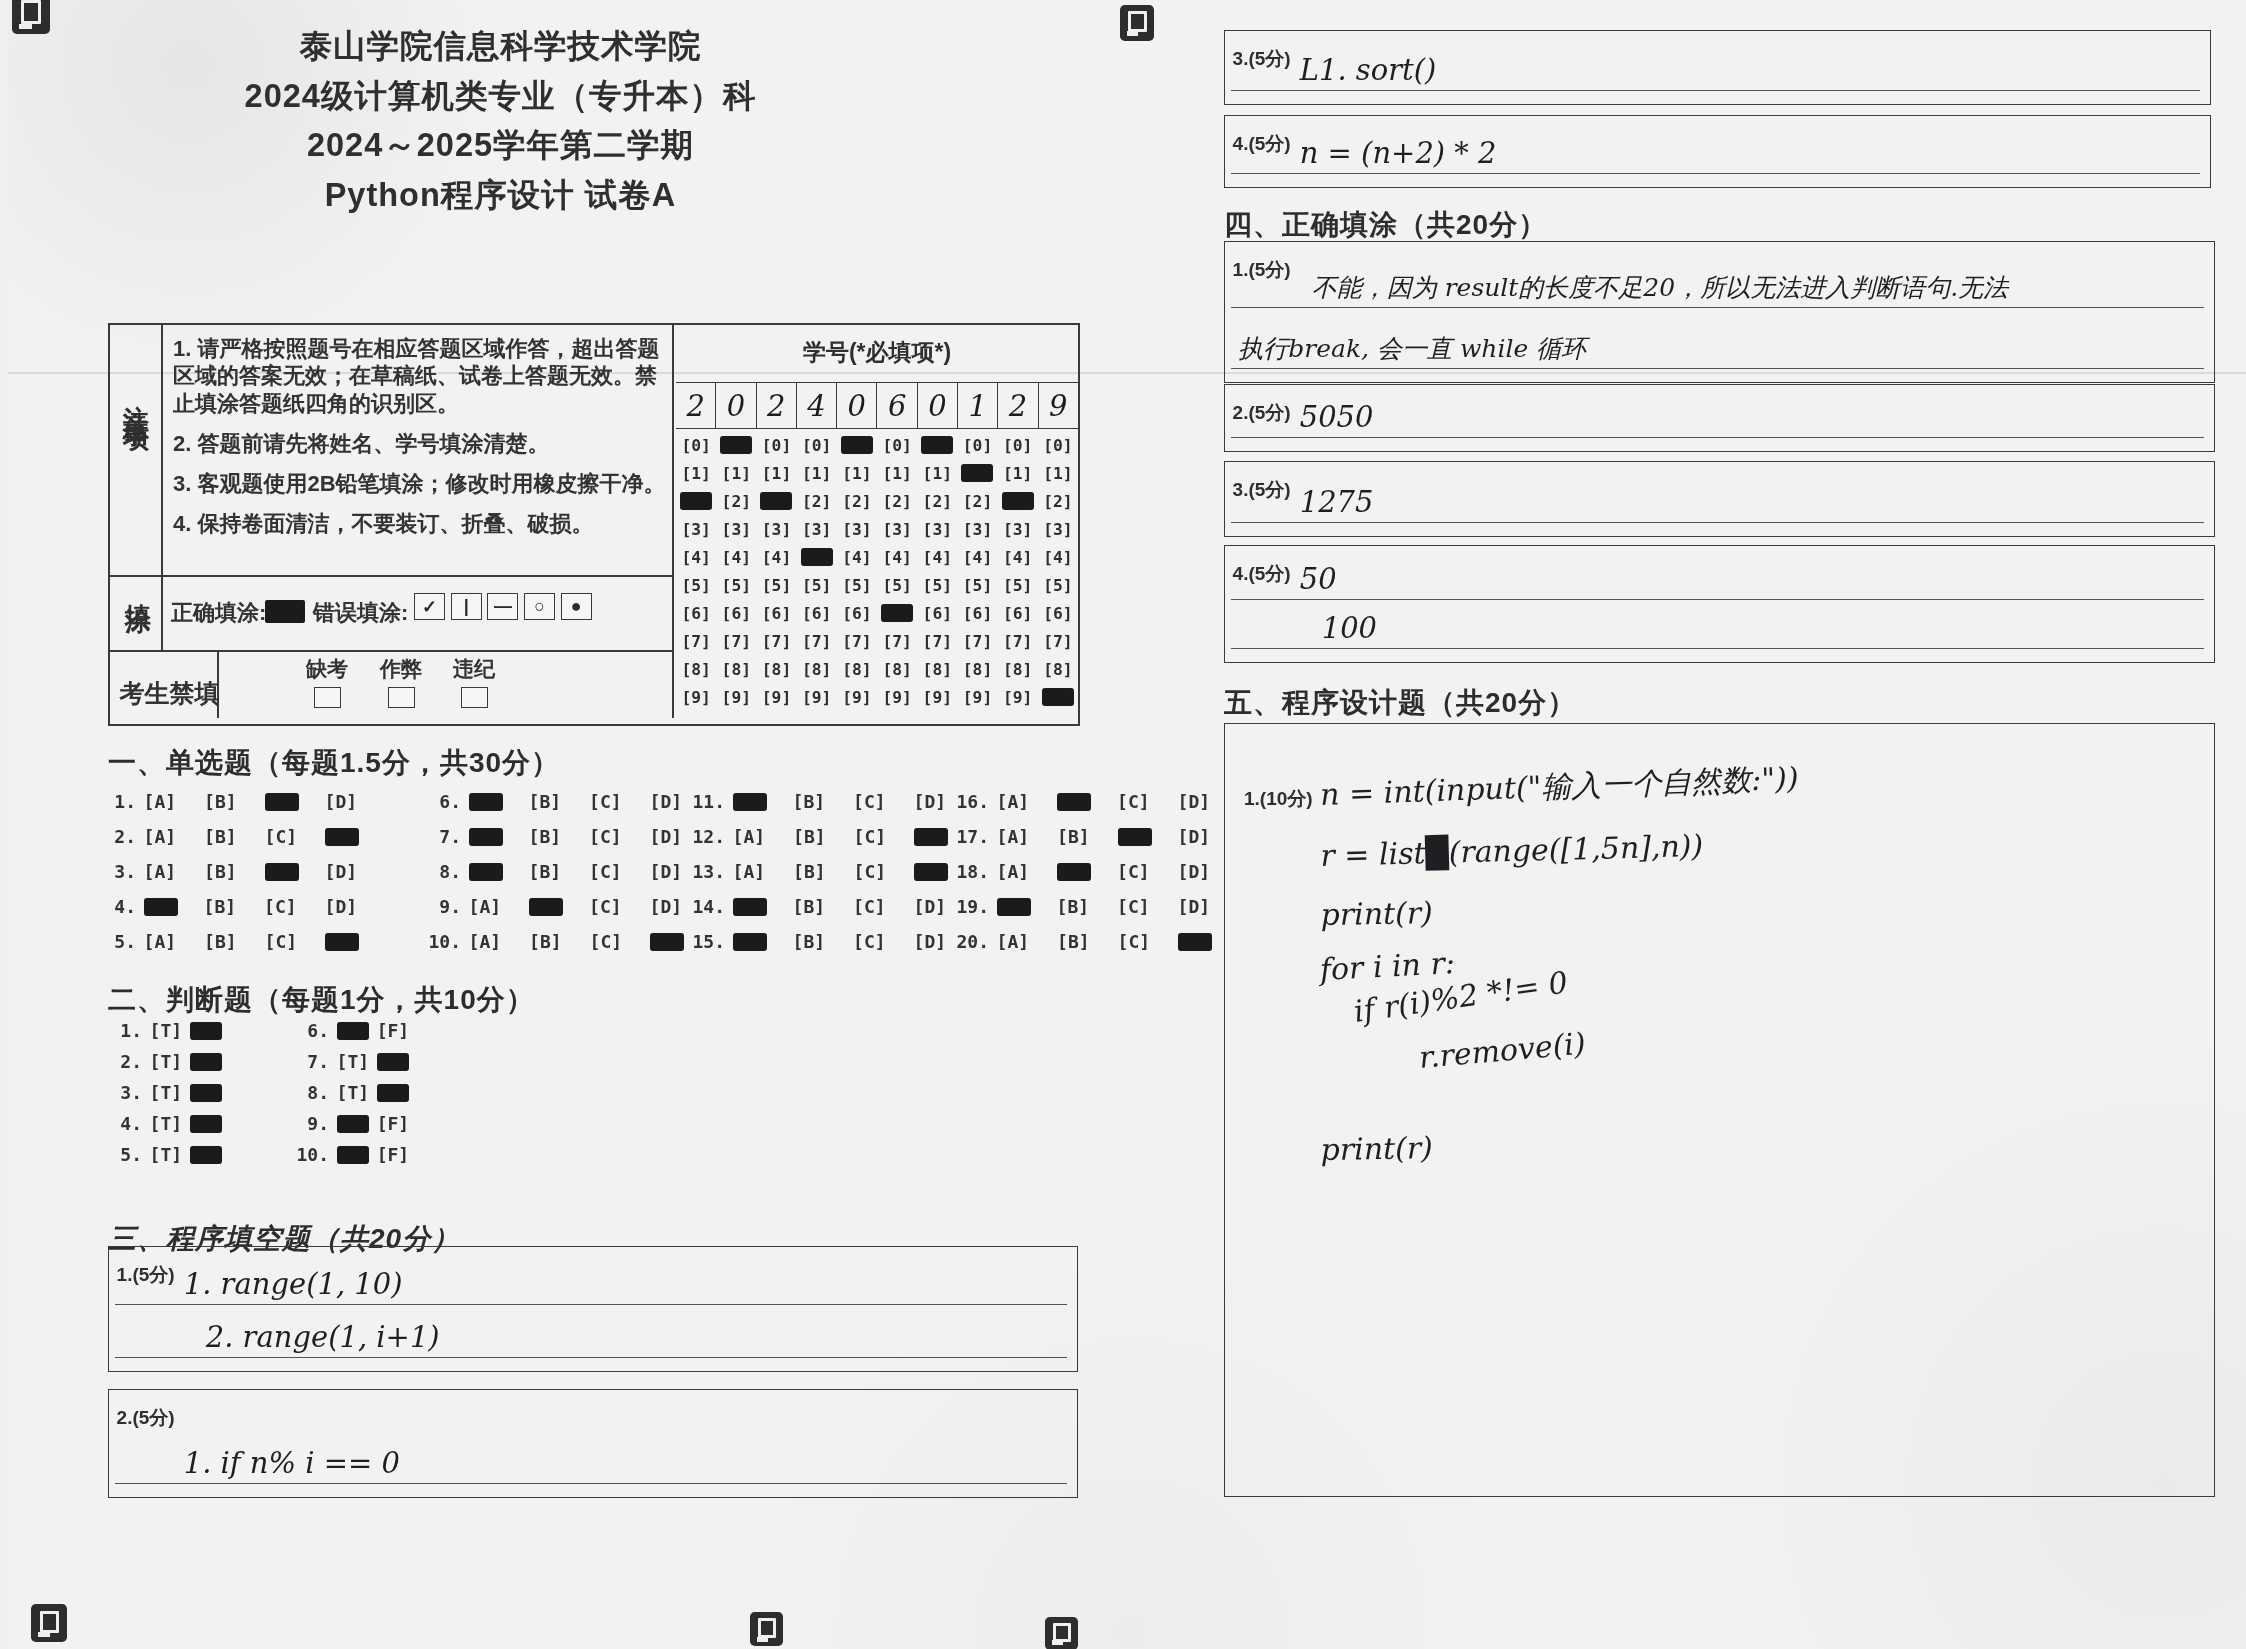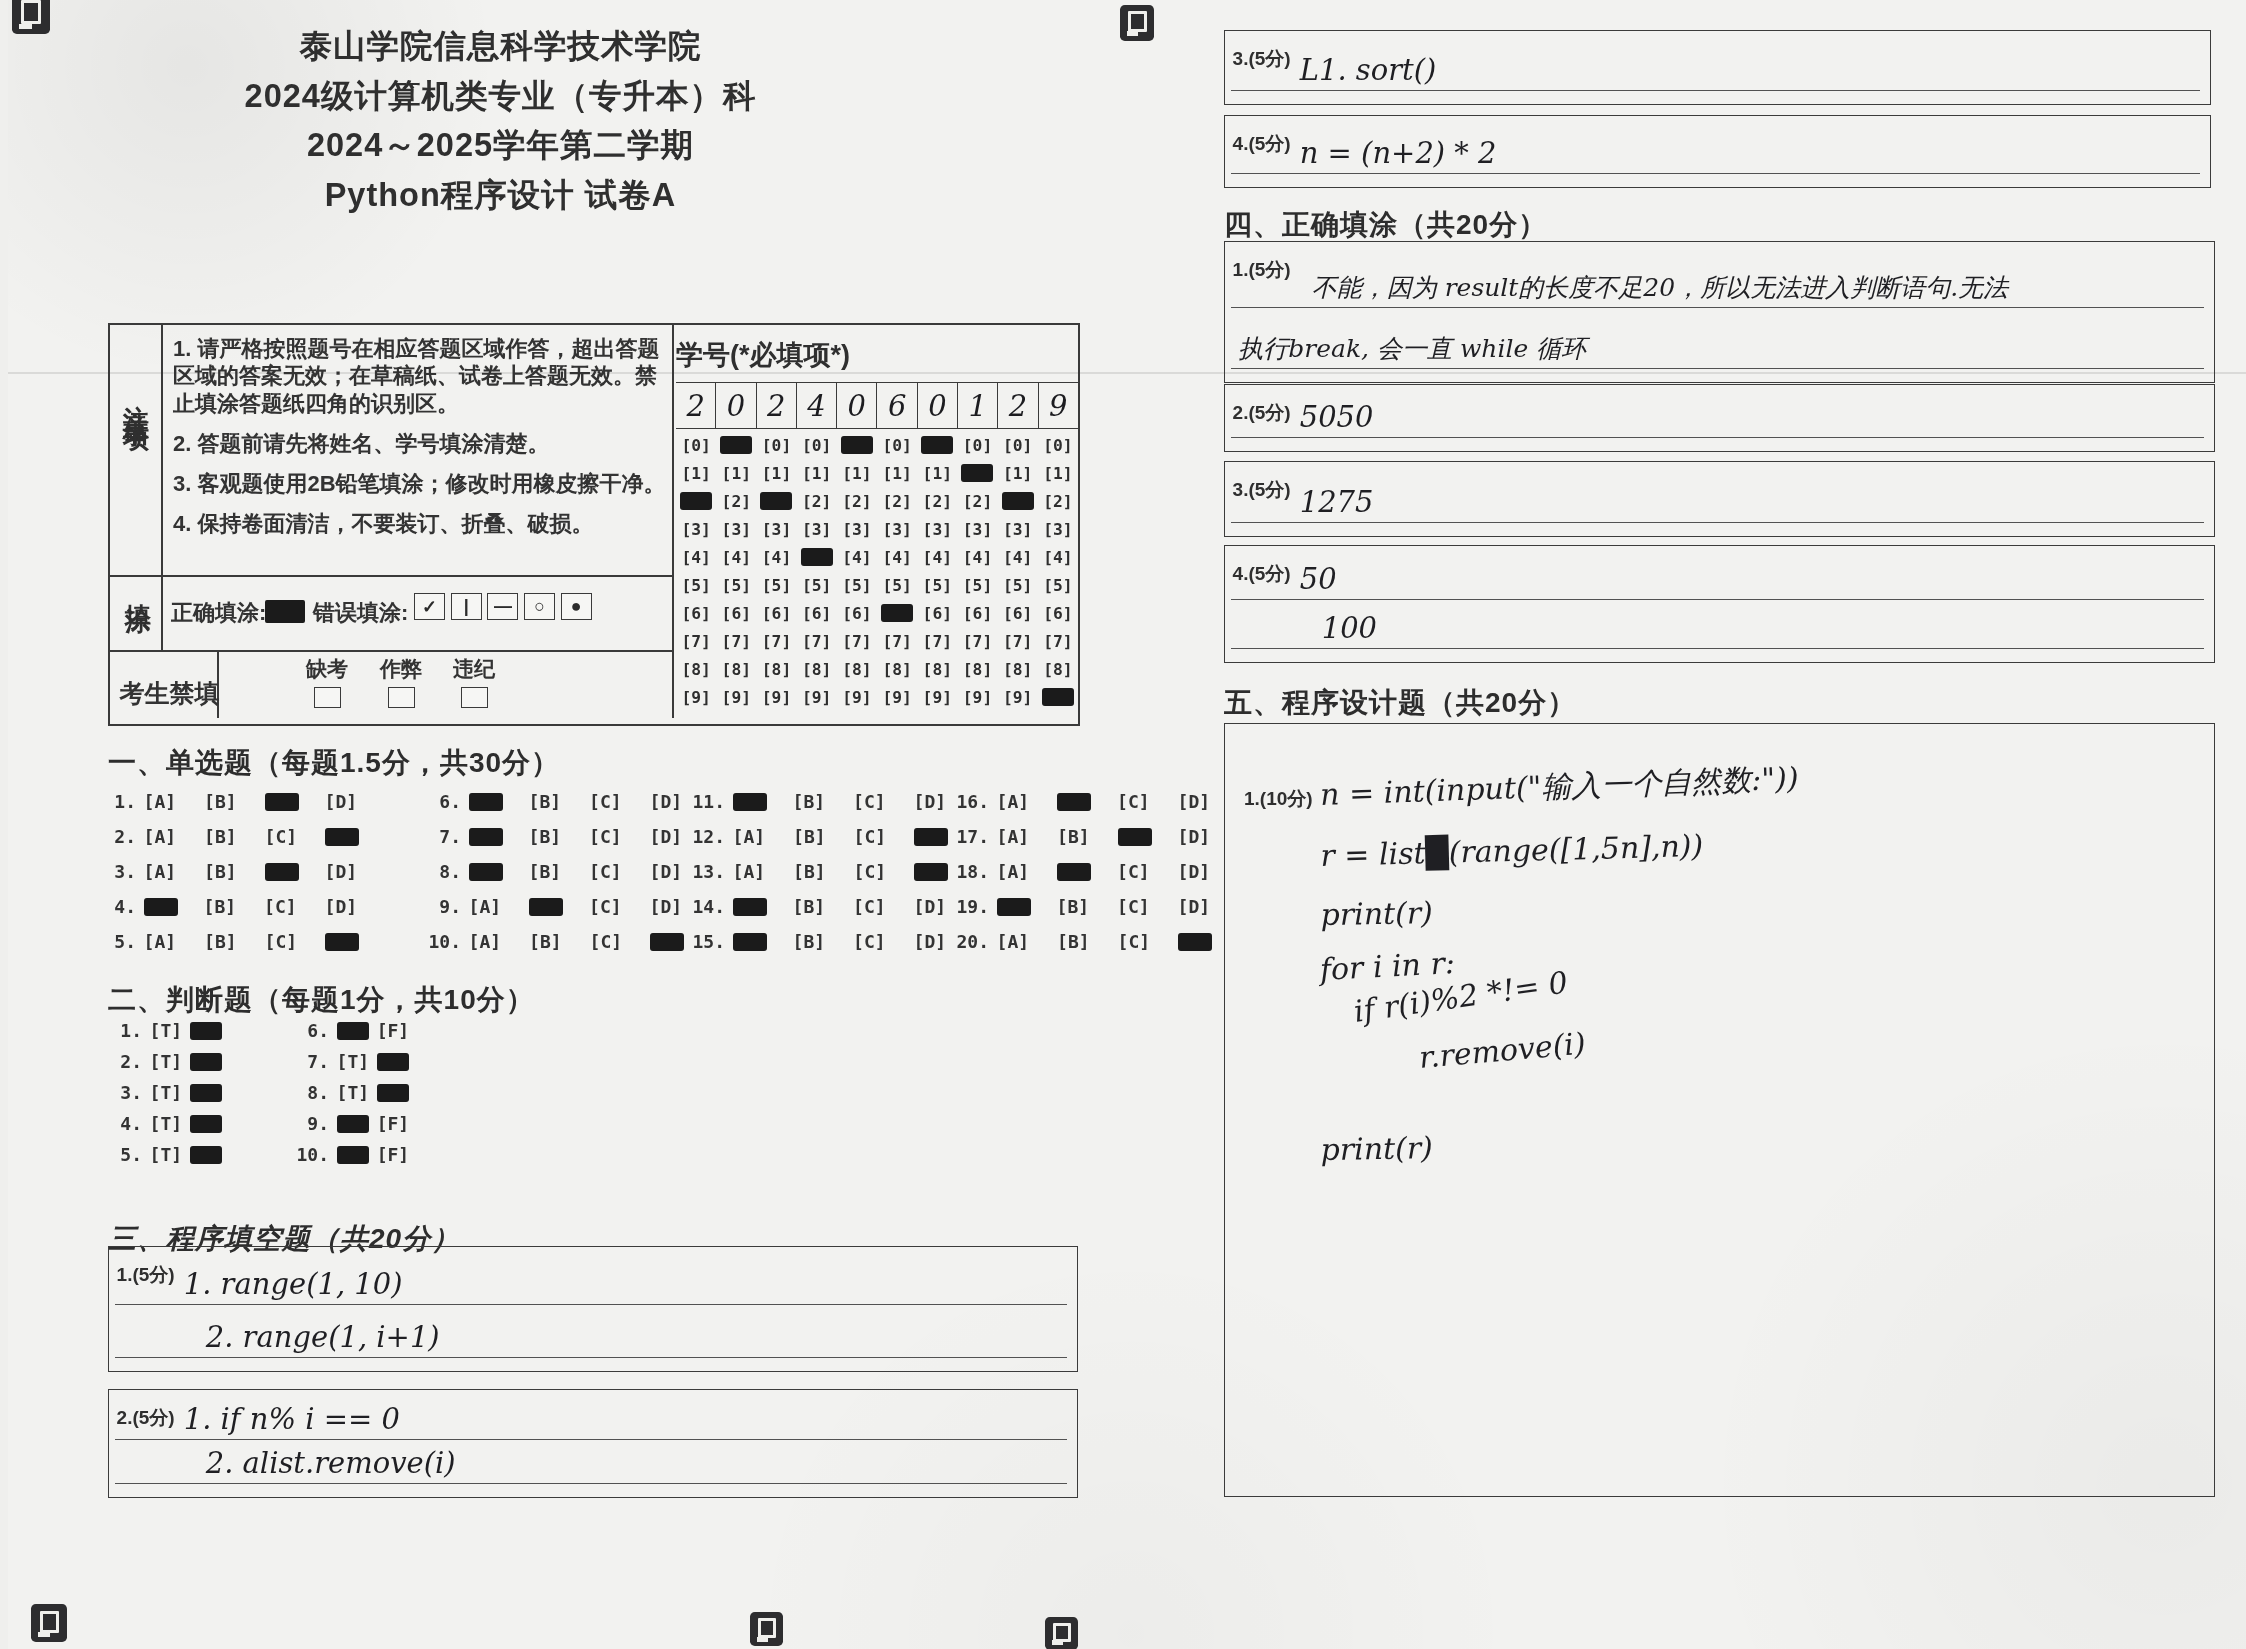--- a/index.html
+++ b/index.html
@@ -28,22 +28,22 @@
   .notice-item{margin-bottom:12.4px;}
   .fill-label-txt{position:absolute;font-weight:700;font-size:22px;color:#333;}
   .fill-rect{position:absolute;width:40px;height:23px;background:#1b1b1b;border-radius:1.9px;}
   .wrong-marks{position:absolute;display:flex;gap:5.7px;}
   .wbox{width:29px;height:25px;border:1.9px solid #3a3a3a;display:inline-flex;align-items:center;
         justify-content:center;font-size:18px;font-weight:700;color:#2c2c2c;background:#f6f6f4;}
   .fgroup{position:absolute;text-align:center;}
   .fglabel{font-weight:700;font-size:21px;color:#333;}
   .fbox{width:25px;height:19px;border:1.9px solid #3a3a3a;margin:3.8px auto 0;background:#f6f6f4;}
   
-  .sid-header{position:absolute;left:566px;top:11.5px;width:402px;text-align:left;font-weight:700;
-              font-size:27px;color:#2f2f2f;}
+  .sid-header{position:absolute;left:566px;top:11.5px;width:402px;text-align:center;font-weight:700;
+              font-size:23px;color:#2f2f2f;}
   .digit-row{position:absolute;left:566px;top:57px;width:402px;height:45px;display:flex;
              border-top:1.9px solid #3a3a3a;border-bottom:1.9px solid #3a3a3a;}
   .digit-cell{flex:1;border-right:1.9px solid #3a3a3a;display:flex;align-items:center;justify-content:center;}
   .digit-cell:last-child{border-right:none;}
   .hand{font-family:"DejaVu Serif", serif;font-style:italic;color:#1f1f23;}
   .hand-digit{font-family:"DejaVu Serif", serif;font-style:italic;font-size:29px;color:#1c1c20;}
   .bubble-grid{position:absolute;left:566px;top:106px;width:402px;height:285px;display:grid;
                grid-template-columns:repeat(10,1fr);grid-auto-rows:28px;justify-items:center;align-items:center;}
   .bubble{font-family:"DejaVu Sans Mono", monospace;font-weight:700;font-size:16.3px;color:#2e2e2e;}
   .blob{display:inline-block;width:32px;height:18px;background:#1b1b1b;border-radius:2.9px;}
@@ -505,23 +505,20 @@
           <span class="hand">2. range(1, i+1)</span>
         </div>
       </div>
     </div>
   <div class="ansbox" style="left:100px;top:1389px;width:968px;height:107px;">
       <span class="ansbox-label">2.(5分)</span>
       <div class="anslines">
         <div class="ansline">
           <span class="hand">1. if n% i == 0</span>
         </div>
-        <div class="ansline">
-          <span class="hand">2. alist.remove(i)</span>
-        </div>
       </div>
     </div>
 
   <div class="ansbox" style="left:1216px;top:30px;width:985px;height:73px;">
       <span class="ansbox-label">3.(5分)</span>
       <div class="anslines">
         <div class="ansline">
           <span class="hand">L1. sort()</span>
         </div>
       </div>

